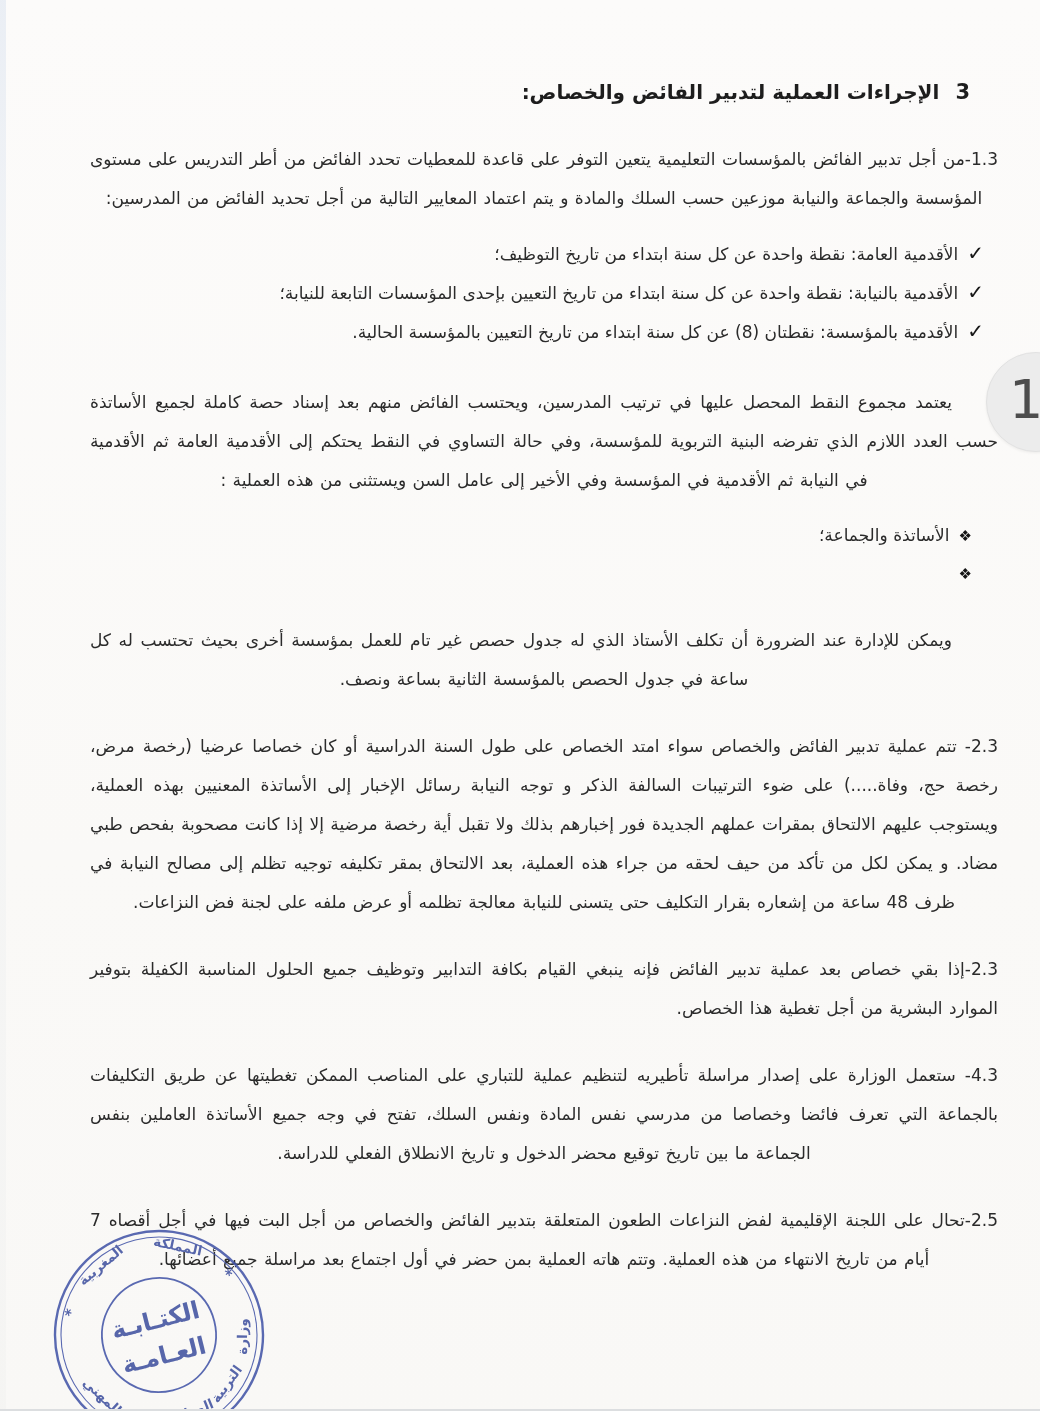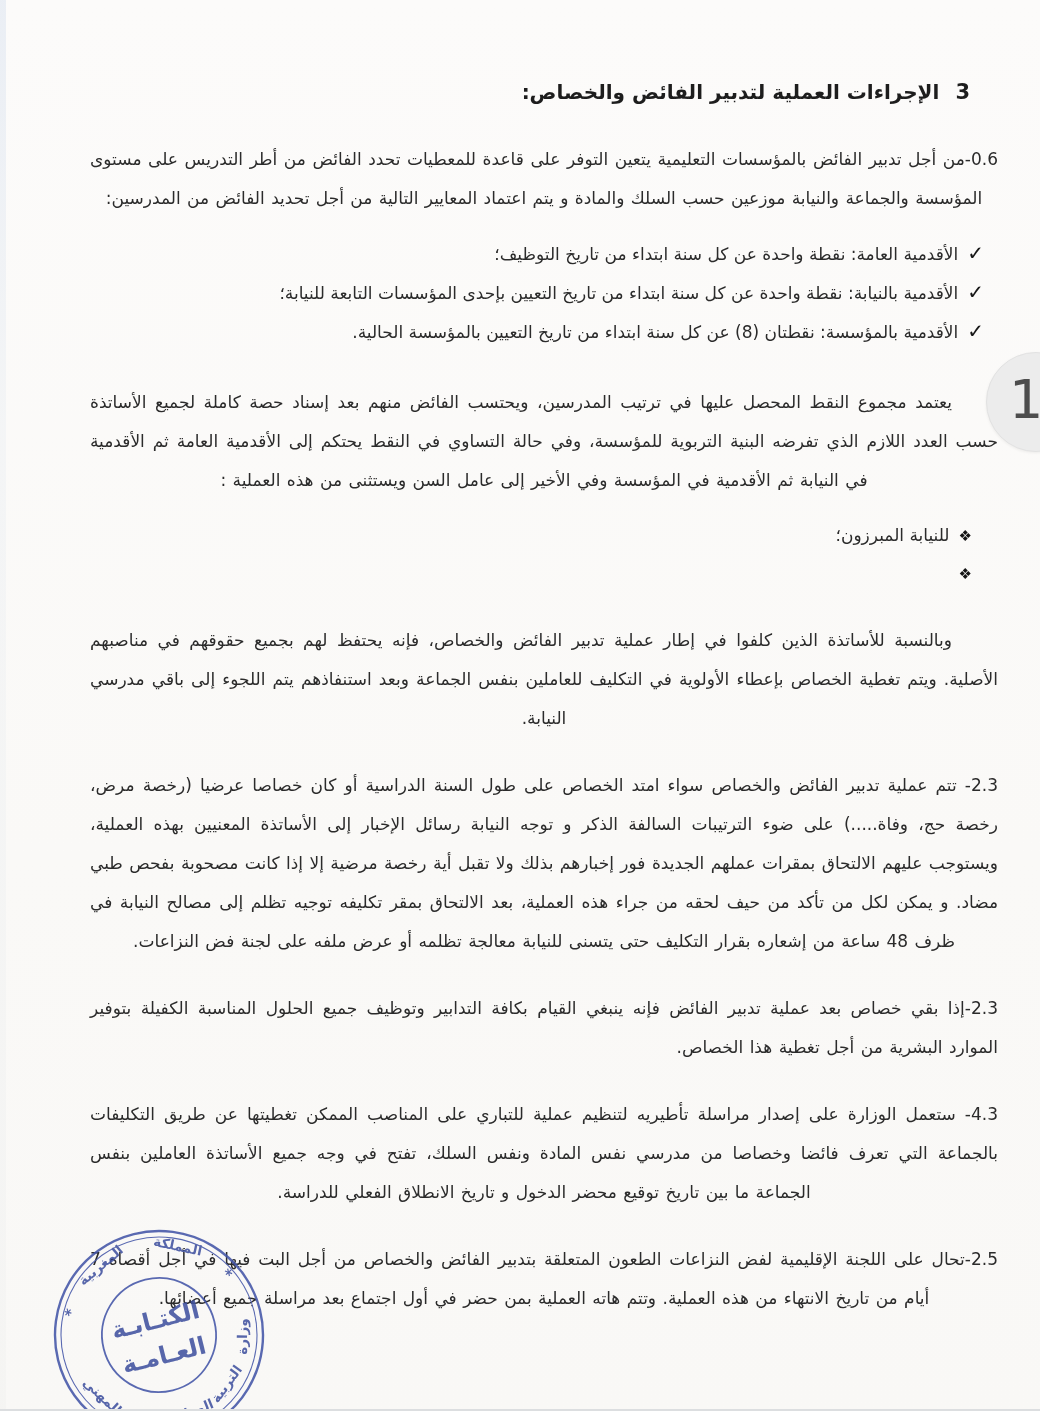--- a/index.html
+++ b/index.html
@@ -82,21 +82,21 @@
 
   <div class="page-edge"></div>
 
   <div class="content">
 
     <h1 class="doc-heading">
       <span class="num">3</span>
       <span class="ttl">الإجراءات العملية لتدبير الفائض والخصاص:</span>
     </h1>
 
-    <p class="para tight center-last">0.6-من أجل تدبير الفائض بالمؤسسات التعليمية يتعين التوفر على قاعدة للمعطيات تحدد الفائض من أطر التدريس على مستوى المؤسسة والجماعة والنيابة موزعين حسب السلك والمادة و يتم اعتماد المعايير التالية من أجل تحديد الفائض من المدرسين:</p>
+    <p class="para tight center-last">1.3-من أجل تدبير الفائض بالمؤسسات التعليمية يتعين التوفر على قاعدة للمعطيات تحدد الفائض من أطر التدريس على مستوى المؤسسة والجماعة والنيابة موزعين حسب السلك والمادة و يتم اعتماد المعايير التالية من أجل تحديد الفائض من المدرسين:</p>
 
     <ul class="doc-list checklist">
       <li>
         <span class="bullet">✓</span>
         <span>الأقدمية العامة: نقطة واحدة عن كل سنة ابتداء من تاريخ التوظيف؛</span>
       </li>
       <li>
         <span class="bullet">✓</span>
         <span>الأقدمية بالنيابة: نقطة واحدة عن كل سنة ابتداء من تاريخ التعيين بإحدى المؤسسات التابعة للنيابة؛</span>
       </li>
@@ -104,29 +104,29 @@
         <span class="bullet">✓</span>
         <span>الأقدمية بالمؤسسة: نقطتان (8) عن كل سنة ابتداء من تاريخ التعيين بالمؤسسة الحالية.</span>
       </li>
     </ul>
 
     <p class="para indent tight center-last">يعتمد مجموع النقط المحصل عليها في ترتيب المدرسين، ويحتسب الفائض منهم بعد إسناد حصة كاملة لجميع الأساتذة حسب العدد اللازم الذي تفرضه البنية التربوية للمؤسسة، وفي حالة التساوي في النقط يحتكم إلى الأقدمية العامة ثم الأقدمية في النيابة ثم الأقدمية في المؤسسة وفي الأخير إلى عامل السن ويستثنى من هذه العملية :</p>
 
     <ul class="doc-list exceptions">
       <li>
         <span class="bullet">❖</span>
-        <span>للنيابة المبرزون؛</span>
+        <span>الأساتذة والجماعة؛</span>
       </li>
       <li>
         <span class="bullet">❖</span>
       </li>
     </ul>
 
+    <p class="para indent center-last">ويمكن للإدارة عند الضرورة أن تكلف الأستاذ الذي له جدول حصص غير تام للعمل بمؤسسة أخرى بحيث تحتسب له كل ساعة في جدول الحصص بالمؤسسة الثانية بساعة ونصف.</p>
 
-    <p class="para indent center-last">وبالنسبة للأساتذة الذين كلفوا في إطار عملية تدبير الفائض والخصاص، فإنه يحتفظ لهم بجميع حقوقهم في مناصبهم الأصلية. ويتم تغطية الخصاص بإعطاء الأولوية في التكليف للعاملين بنفس الجماعة وبعد استنفاذهم يتم اللجوء إلى باقي مدرسي النيابة.</p>
 
     <p class="para center-last">2.3- تتم عملية تدبير الفائض والخصاص سواء امتد الخصاص على طول السنة الدراسية أو كان خصاصا عرضيا (رخصة مرض، رخصة حج، وفاة.....) على ضوء الترتيبات السالفة الذكر و توجه النيابة رسائل الإخبار إلى الأساتذة المعنيين بهذه العملية، ويستوجب عليهم الالتحاق بمقرات عملهم الجديدة فور إخبارهم بذلك ولا تقبل أية رخصة مرضية إلا إذا كانت مصحوبة بفحص طبي مضاد. و يمكن لكل من تأكد من حيف لحقه من جراء هذه العملية، بعد الالتحاق بمقر تكليفه توجيه تظلم إلى مصالح النيابة في ظرف 48 ساعة من إشعاره بقرار التكليف حتى يتسنى للنيابة معالجة تظلمه أو عرض ملفه على لجنة فض النزاعات.</p>
 
     <p class="para">2.3-إذا بقي خصاص بعد عملية تدبير الفائض فإنه ينبغي القيام بكافة التدابير وتوظيف جميع الحلول المناسبة الكفيلة بتوفير الموارد البشرية من أجل تغطية هذا الخصاص.</p>
 
     <p class="para center-last">4.3- ستعمل الوزارة على إصدار مراسلة تأطيريه لتنظيم عملية للتباري على المناصب الممكن تغطيتها عن طريق التكليفات بالجماعة التي تعرف فائضا وخصاصا من مدرسي نفس المادة ونفس السلك، تفتح في وجه جميع الأساتذة العاملين بنفس الجماعة ما بين تاريخ توقيع محضر الدخول و تاريخ الانطلاق الفعلي للدراسة.</p>
 
     <p class="para center-last">2.5-تحال على اللجنة الإقليمية لفض النزاعات الطعون المتعلقة بتدبير الفائض والخصاص من أجل البت فيها في أجل أقصاه 7 أيام من تاريخ الانتهاء من هذه العملية. وتتم هاته العملية بمن حضر في أول اجتماع بعد مراسلة جميع أعضائها.</p>
 
   </div>

